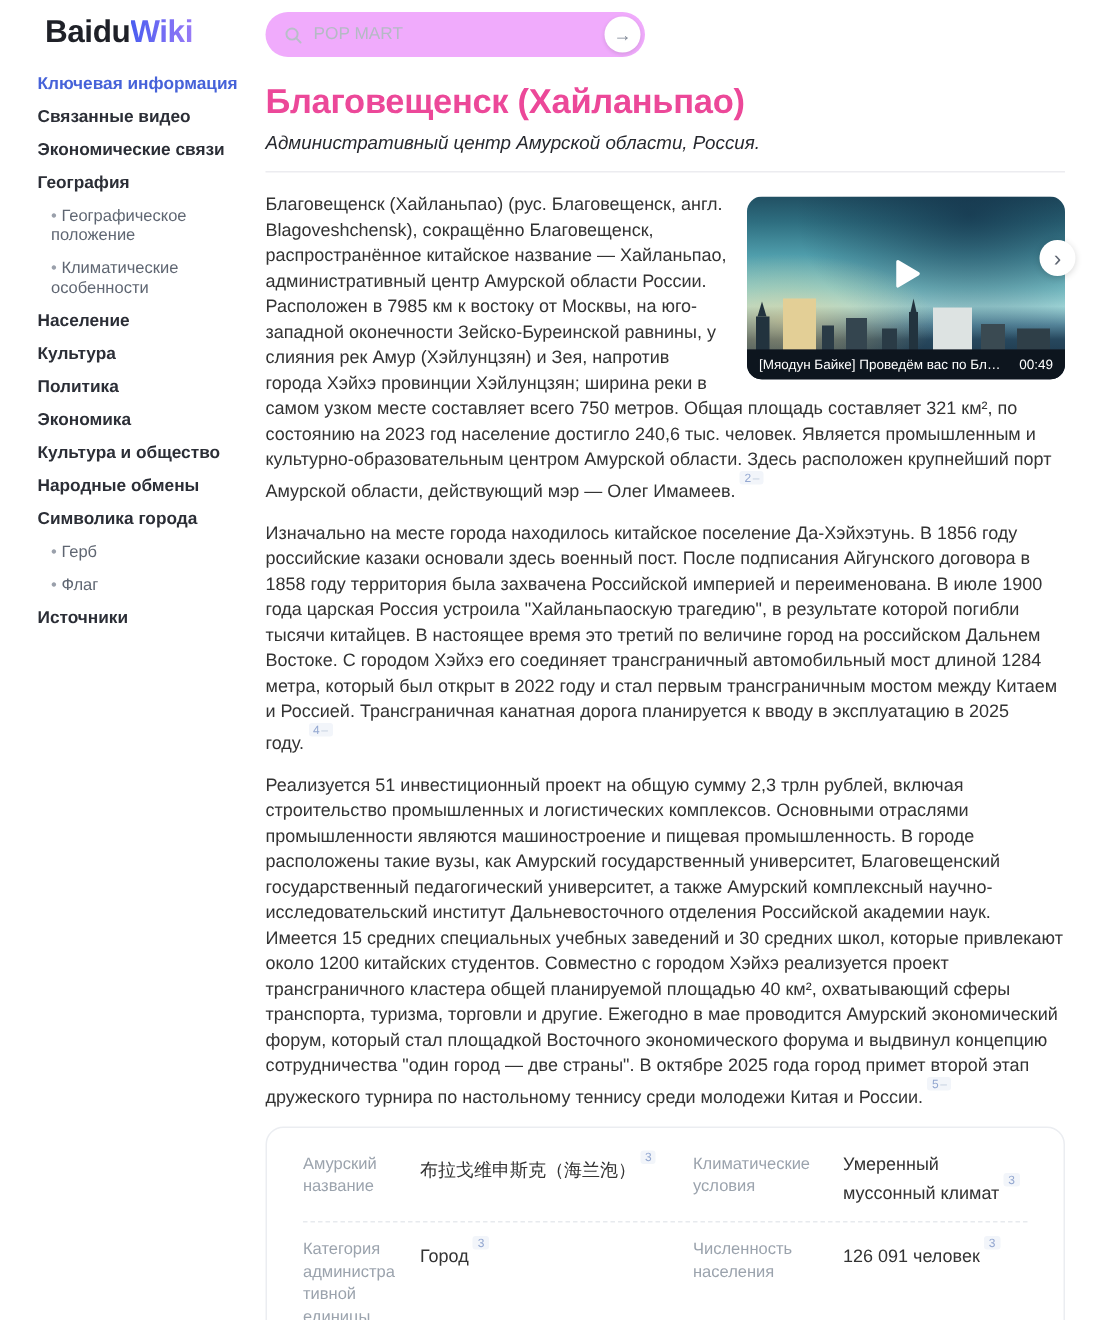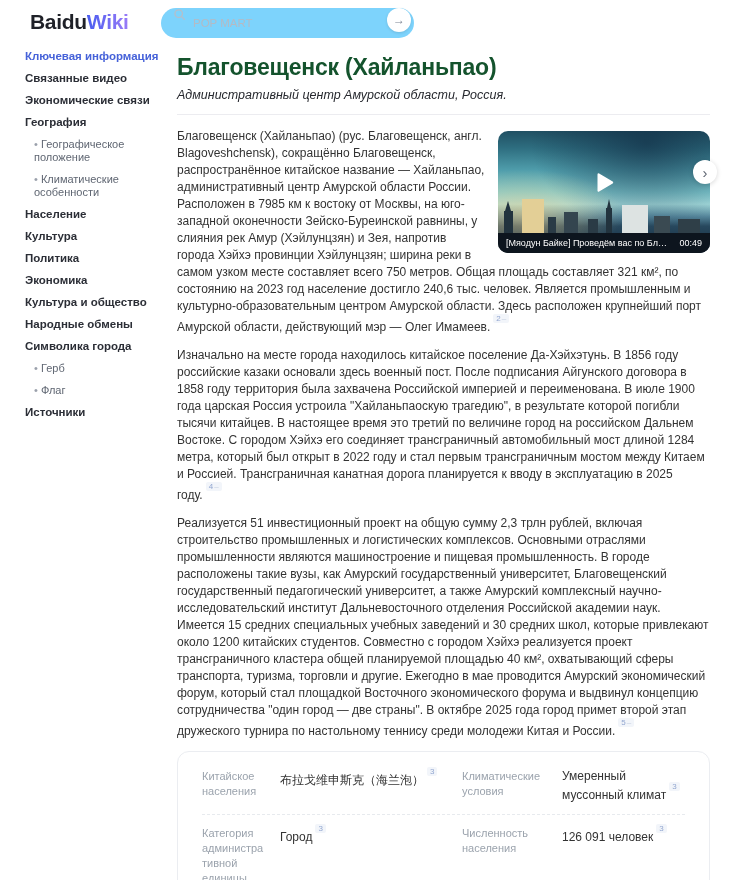--- a/index.html
+++ b/index.html
@@ -6,38 +6,38 @@
   html,body { width:733px; height:880px; }
   body {
     font-family: "Liberation Sans", sans-serif;
     background:#fff; color:#333;
     position:relative; overflow:hidden;
   }
   
   .logo { position:absolute; left:30px; top:10px; font-size:21px; font-weight:bold; letter-spacing:-0.3px; cursor:pointer; }
   .logo .b { color:#1f2128; }
   .logo .w { background:linear-gradient(90deg,#4a5df0,#9a7bf7); -webkit-background-clip:text; background-clip:text; color:transparent; }
-  .search { position:absolute; left:161px; top:8px; width:253px; height:30px; background:#7dd3fc;
-            border-radius:16px; display:flex; padding:0 3px 0 12px; }
+  .search { position:absolute; left:177px; top:8px; width:253px; height:30px; background:#f0abfc;
+            border-radius:16px; display:flex; align-items:center; padding:0 3px 0 12px; }
   .search input { border:none; outline:none; background:transparent; flex:1; font-size:11.5px;
                   font-family:"Liberation Sans",sans-serif; color:#333; margin-left:7px; }
   .search input::placeholder { color:#b4bac4; }
   .search-go { width:24px; height:24px; border-radius:50%; background:#fff; border:none; cursor:pointer;
                box-shadow:0 1px 3px rgba(0,0,0,.12); color:#7d8694; font-size:12px; line-height:1;
                display:flex; align-items:center; justify-content:center; }
   
   .sidebar { position:absolute; left:25px; top:50px; width:150px; }
   .side-item { display:block; font-size:11.5px; font-weight:700; color:#2b2e36; margin-bottom:9px;
                line-height:13px; cursor:pointer; text-decoration:none; }
   .side-item.active { color:#4662d9; }
   .side-sub { font-weight:400; font-size:11px; color:#5f6672; padding-left:9px; }
   .side-sub::before { content:"• "; color:#9aa0ab; }
   
   .main { position:absolute; left:177px; top:46px; width:533px; }
-  h1 { font-size:23px; font-weight:700; color:#14532d; margin:8px 0 7px; letter-spacing:-0.2px; }
+  h1 { font-size:23px; font-weight:700; color:#ec4899; margin:8px 0 7px; letter-spacing:-0.2px; }
   .subtitle { font-size:12.5px; color:#26282e; margin-bottom:12px;font-style:italic; }
   .divider { border-top:1px solid #ececf0; margin-bottom:13px; }
   p.body { font-size:12px; line-height:17px; color:#333; margin:0 0 11px; }
   sup.cite { font-size:8px; color:#93a7d0; background:#f2f5fa; border-radius:2px; padding:0 3px;
              margin-left:3px; position:relative; top:-5px; cursor:pointer; }
   sup.cite::after { content:"\2013"; color:#c3cede; margin-left:1px; }
   
   .video-card { float:right; width:212px; height:122px; margin:3px 0 8px 12px; border-radius:10px;
                 position:relative; overflow:hidden; cursor:pointer;
                 background:
@@ -139,21 +139,21 @@
   <button class="video-next">
       <span>›</span>
     </button>
 
   <p class="body"><span>Изначально на месте города находилось китайское поселение Да-Хэйхэтунь. В 1856 году российские казаки основали здесь военный пост. После подписания Айгунского договора в 1858 году территория была захвачена Российской империей и переименована. В июле 1900 года царская Россия устроила "Хайланьпаоскую трагедию", в результате которой погибли тысячи китайцев. В настоящее время это третий по величине город на российском Дальнем Востоке. С городом Хэйхэ его соединяет трансграничный автомобильный мост длиной 1284 метра, который был открыт в 2022 году и стал первым трансграничным мостом между Китаем и Россией. Трансграничная канатная дорога планируется к вводу в эксплуатацию в 2025 году.</span><sup class="cite">4</sup></p>
 
   <p class="body"><span>Реализуется 51 инвестиционный проект на общую сумму 2,3 трлн рублей, включая строительство промышленных и логистических комплексов. Основными отраслями промышленности являются машиностроение и пищевая промышленность. В городе расположены такие вузы, как Амурский государственный университет, Благовещенский государственный педагогический университет, а также Амурский комплексный научно-исследовательский институт Дальневосточного отделения Российской академии наук. Имеется 15 средних специальных учебных заведений и 30 средних школ, которые привлекают около 1200 китайских студентов. Совместно с городом Хэйхэ реализуется проект трансграничного кластера общей планируемой площадью 40 км², охватывающий сферы транспорта, туризма, торговли и другие. Ежегодно в мае проводится Амурский экономический форум, который стал площадкой Восточного экономического форума и выдвинул концепцию сотрудничества "один город — две страны". В октябре 2025 года город примет второй этап дружеского турнира по настольному теннису среди молодежи Китая и России.</span><sup class="cite">5</sup></p>
 
   <section class="infobox">
     <div class="ib-row">
-      <div class="ib-label">Китайское населения</div>
+      <div class="ib-label">Амурский название</div>
       <div class="ib-value"><span>布拉戈维申斯克（海兰泡）</span><sup class="cite">3</sup></div>
       <div class="ib-label">Климатические условия</div>
       <div class="ib-value"><span>Умеренный муссонный климат</span><sup class="cite">3</sup></div>
     </div>
     <div class="ib-row">
       <div class="ib-label">Категория административной единицы</div>
       <div class="ib-value"><span>Город</span><sup class="cite">3</sup></div>
       <div class="ib-label">Численность населения</div>
       <div class="ib-value"><span>126 091 человек</span><sup class="cite">3</sup></div>
     </div>

